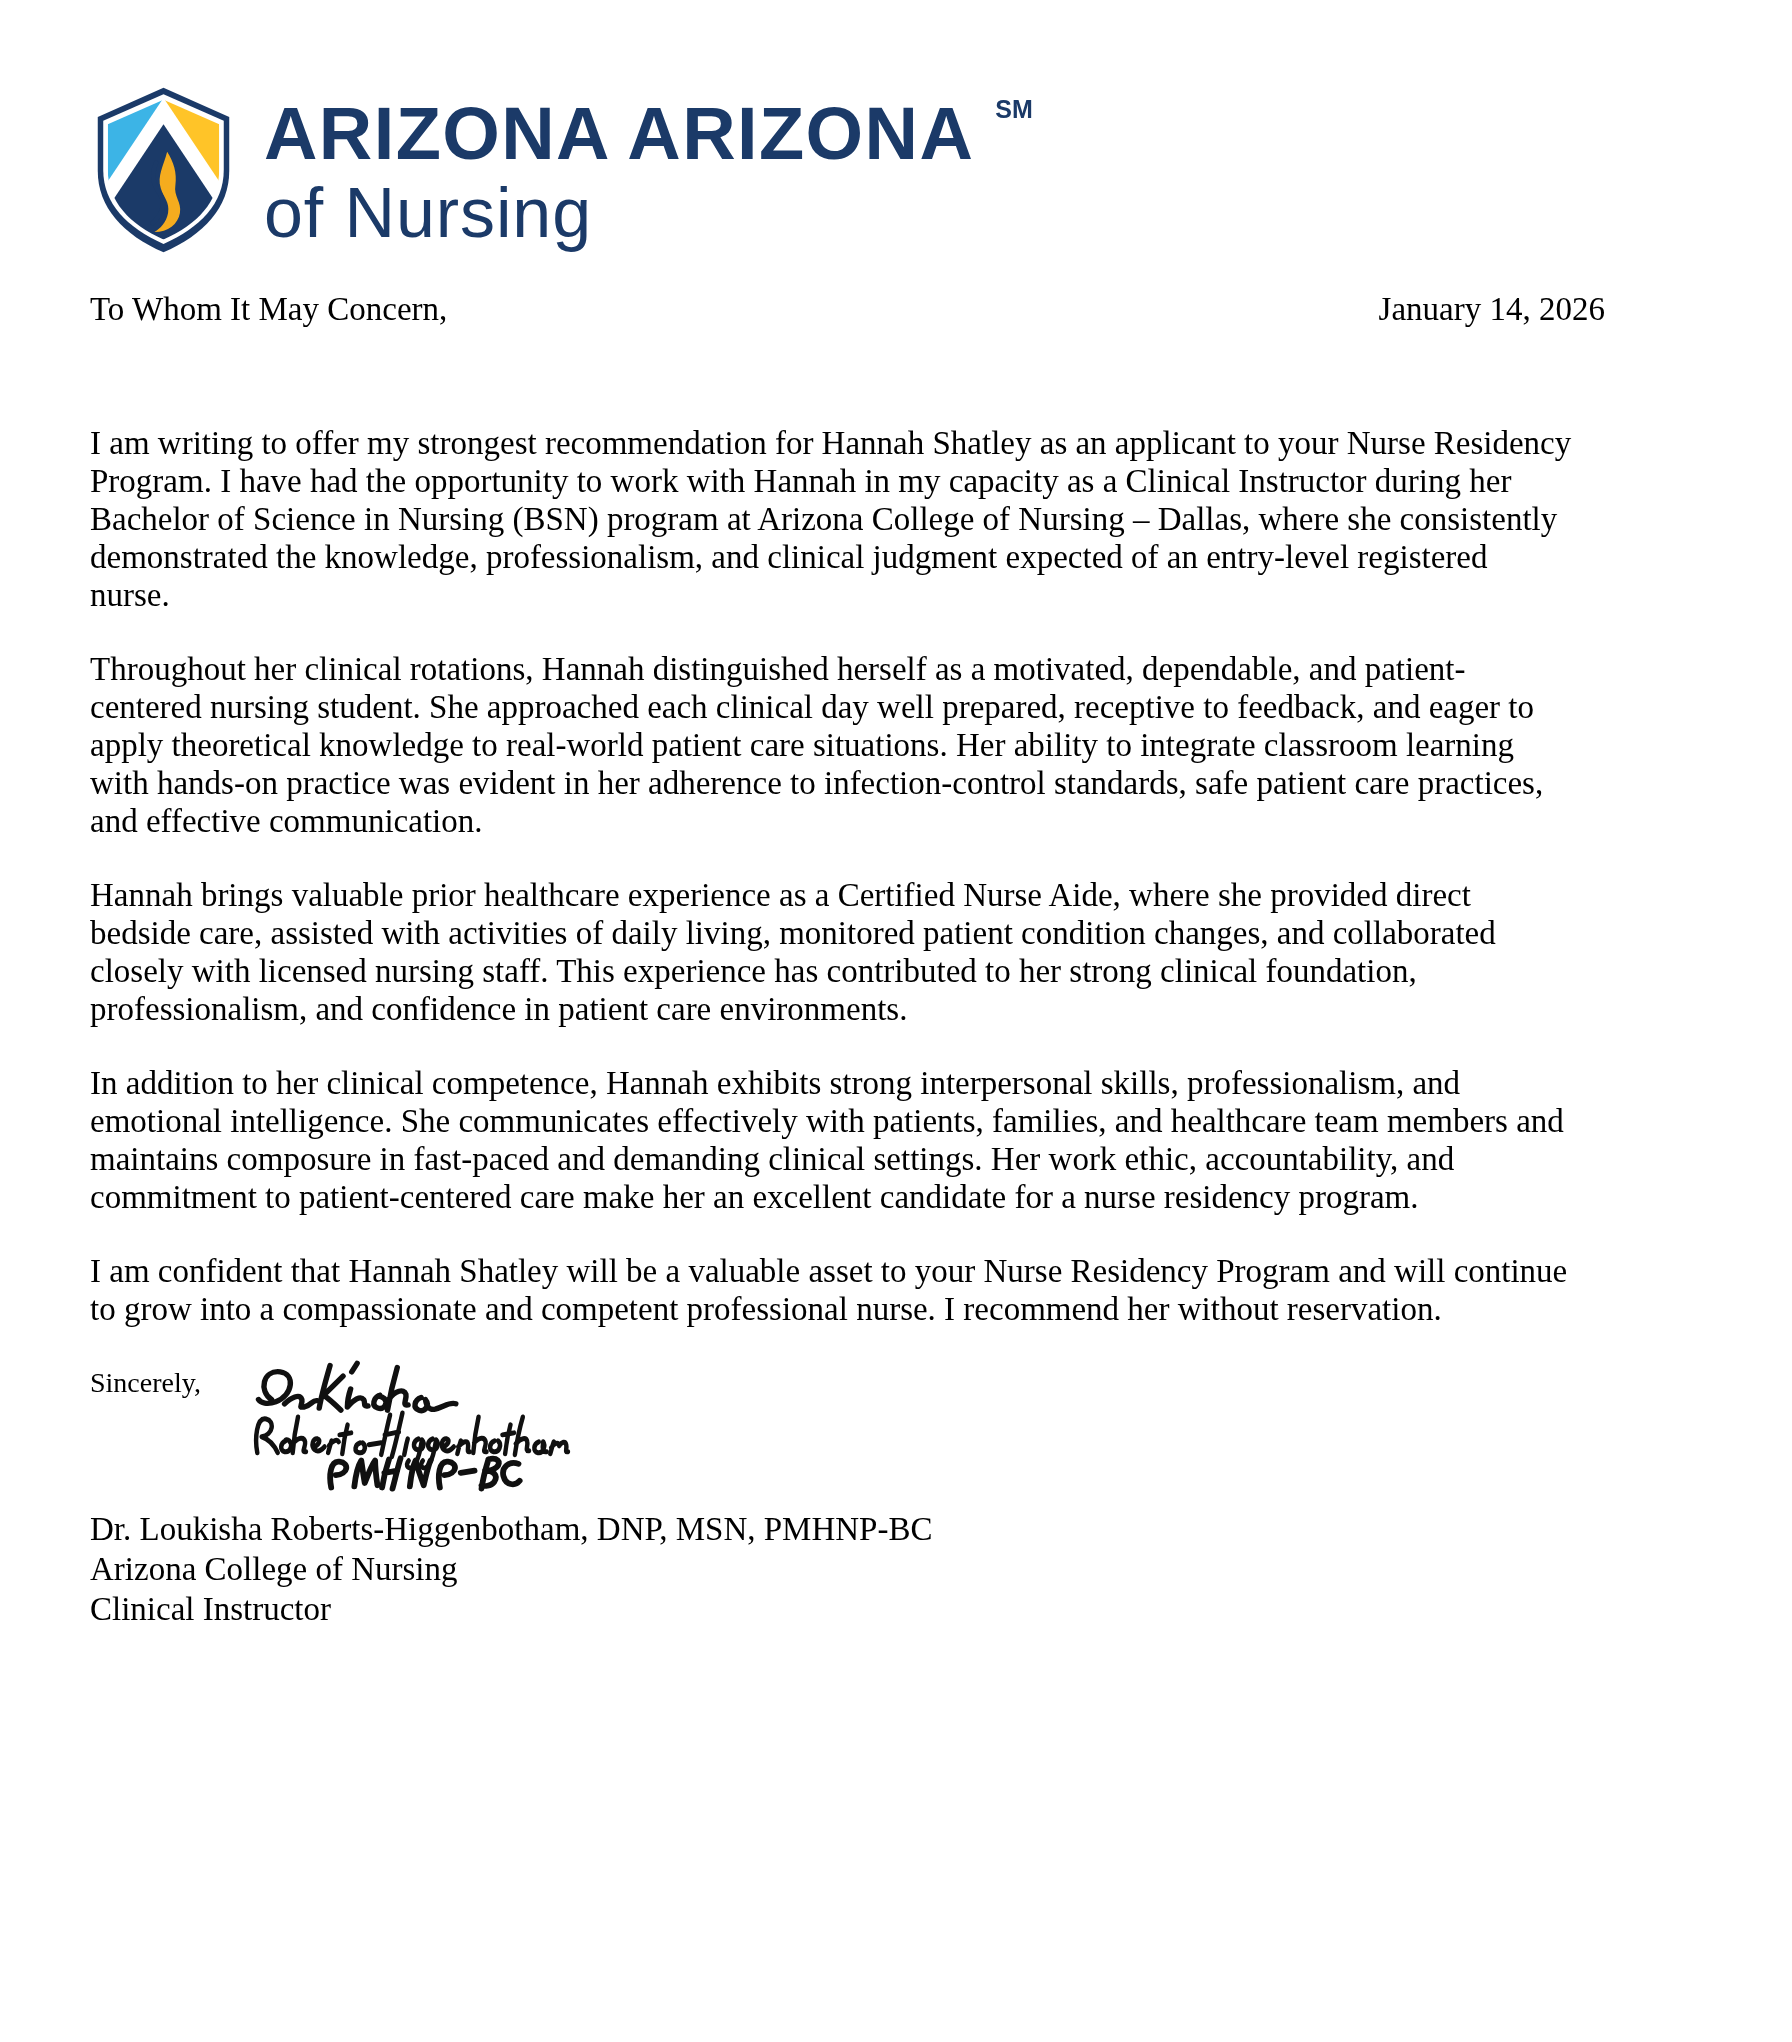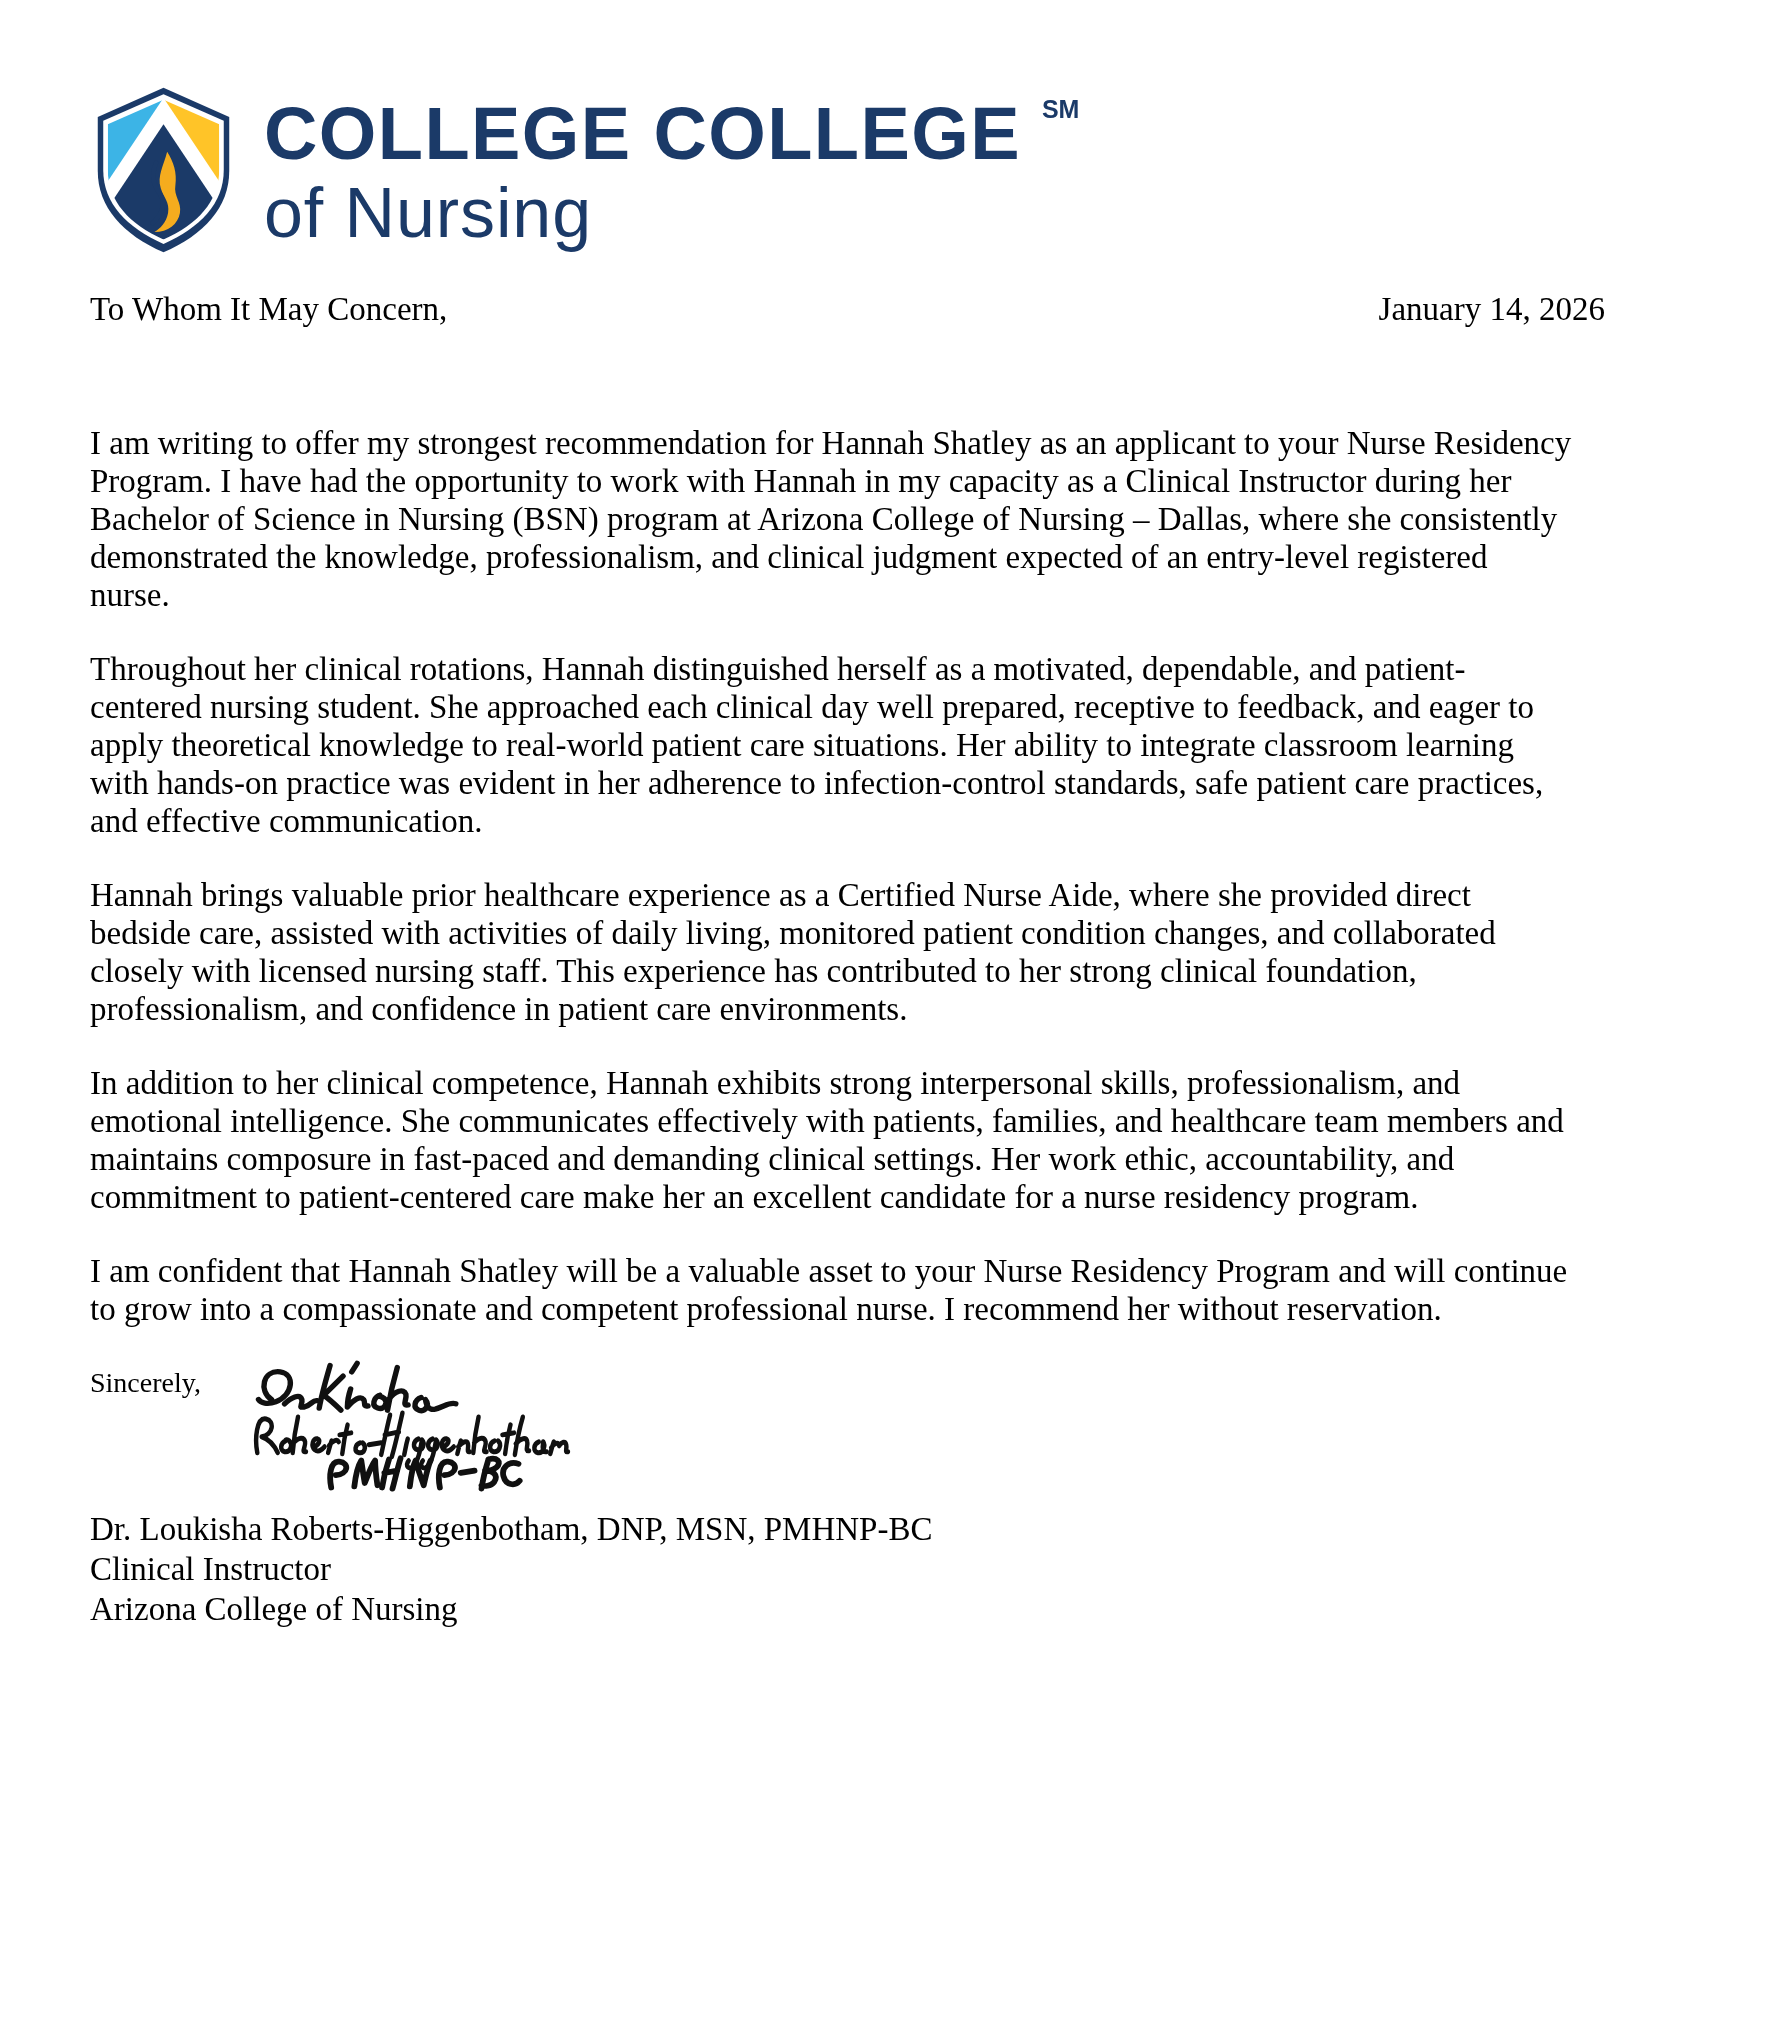--- a/index.html
+++ b/index.html
@@ -46,21 +46,21 @@
           <rect x="10" y="10" width="140" height="170" fill="#ffffff"></rect>
           <polygon points="80,13 14,112 14,-5 80,-5" fill="#3cb4e6"></polygon>
           <polygon points="80,13 146,112 146,-5 80,-5" fill="#ffc428"></polygon>
           <polygon points="80,42 14,141 14,200 146,200 146,141" fill="#1b3a68"></polygon>
           <path d="M84 72 C80 88 73 98 77 112 C80 122 87 127 85 139 C83 150 76 156 70 160 C85 160 96 151 98 139 C100 127 91 121 93 109 C95 95 91 83 84 72 Z" fill="#f5ac1e"></path>
           <path d="M72 84 C66 98 69 108 76 118 C83 128 79 141 68 150" stroke="#1b3a68" stroke-width="5" fill="none" stroke-linecap="round"></path>
         </g>
       </svg>
       <div class="wordmark">
         <div class="wm-line1">
-          <span>COLLEGE COLLEGE</span>
+          <span>ARIZONA ARIZONA</span>
           <span class="wm-sm">SM</span>
         </div>
         <div class="wm-line2">of Nursing</div>
       </div>
     </div>
 
 
     <div class="salutation-row">
       <span>To Whom It May Concern,</span>
       <span class="date">January 14, 2026</span>
@@ -136,19 +136,19 @@
             <path d="M118 15 L130 13"></path>
             <path d="M142 3 C139 13 137 22 136 29 M142 3 C149 1 154 5 149 10 C146 13 141 13 139 13 C146 13 151 17 147 23 C144 27 138 27 136 26"></path>
             <path d="M168 7 C160 4 153 10 155 18 C157 26 165 27 169 22"></path>
           </g>
         </g>
       </svg>
     </div>
 
     <div class="sig-block">
       <div>Dr. Loukisha Roberts-Higgenbotham, DNP, MSN, PMHNP-BC</div>
+      <div>Arizona College of Nursing</div>
       <div>Clinical Instructor</div>
-      <div>Arizona College of Nursing</div>
     </div>
 
   </div>
 </div>
 
 
 </body></html>

